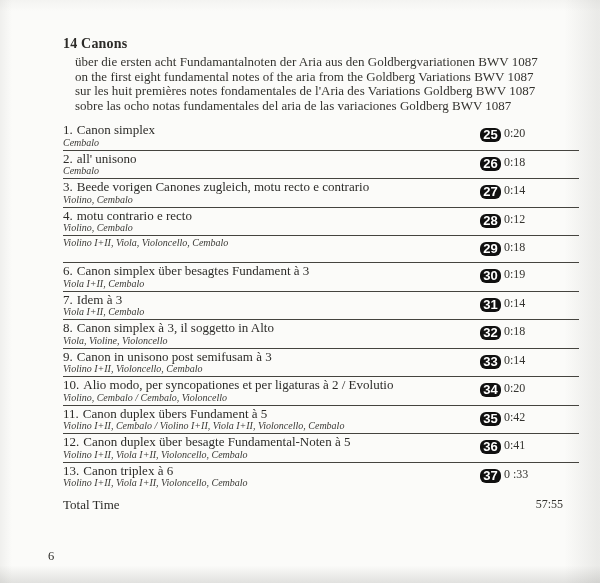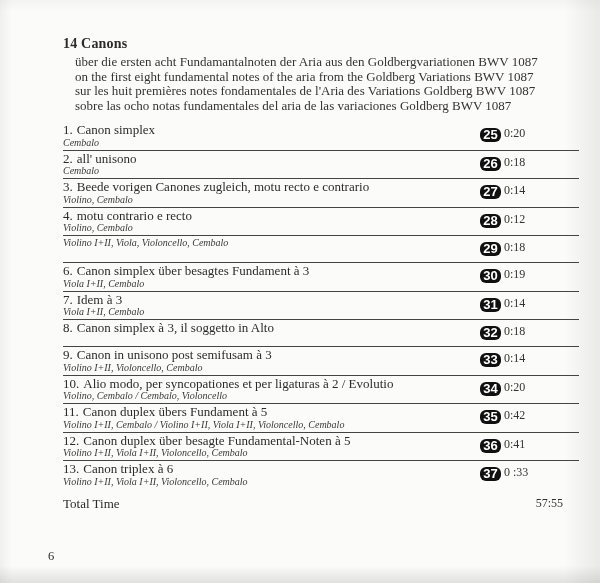--- a/index.html
+++ b/index.html
@@ -160,20 +160,21 @@
             <span class="badge">31</span>
           </div>
           <div class="col-time">0:14</div>
         </div>
 
         <div class="track-row">
           <div class="row-main">
             <div class="row-title">
               <span class="row-no">8.</span><span>Canon simplex à 3, il soggetto in Alto</span>
             </div>
+            <div class="row-instr">Viola, Violine, Violoncello</div>
           </div>
           <div class="col-badge">
             <span class="badge">32</span>
           </div>
           <div class="col-time">0:18</div>
         </div>
 
         <div class="track-row">
           <div class="row-main">
             <div class="row-title">

